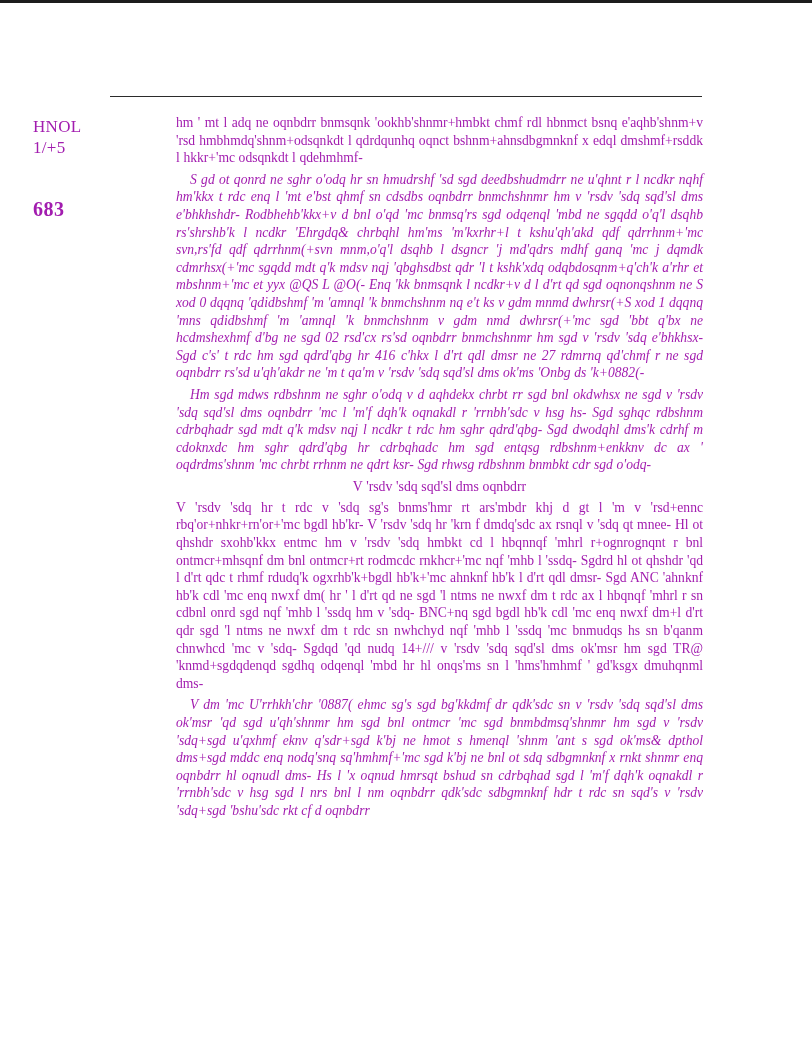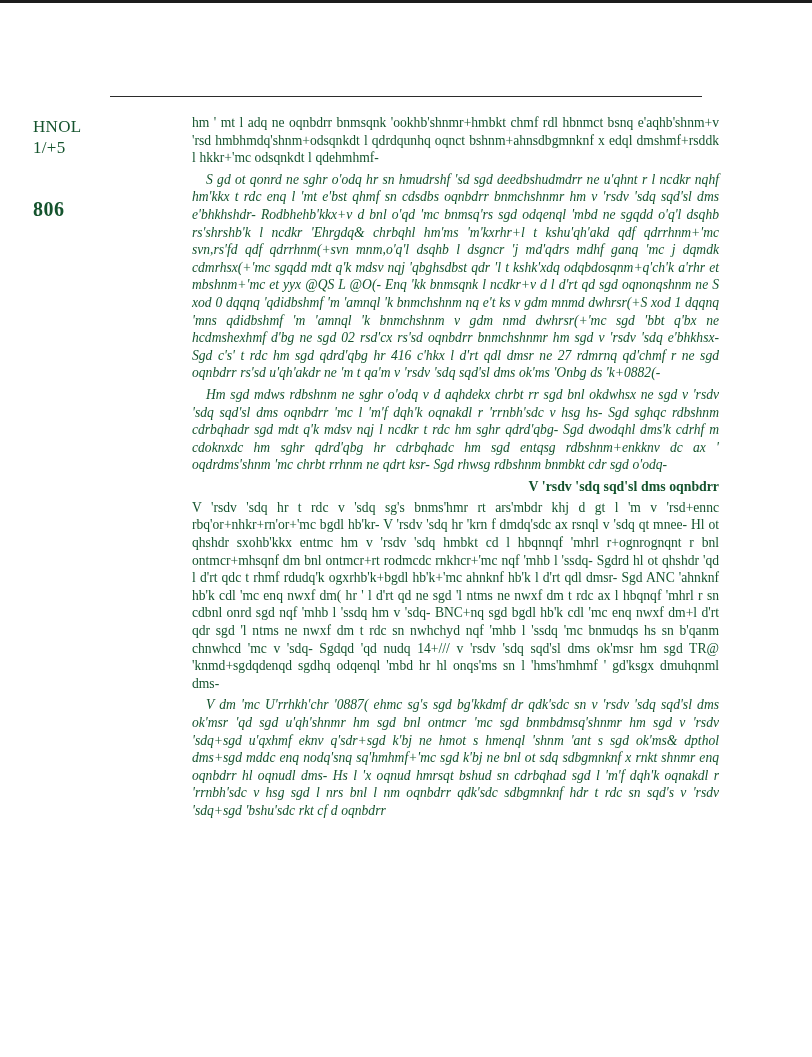--- a/index.html
+++ b/index.html
@@ -6,21 +6,21 @@
     margin: 0;
     padding: 0;
     background: #e8e8e8;
   }
   .page {
     position: relative;
     width: 812px;
     height: 1057px;
     background: #ffffff;
     font-family: "Liberation Serif", "DejaVu Serif", serif;
-    color: #14532d;
+    color: #a21caf;
     overflow: hidden;
   }
   .scan-edge {
     position: absolute;
     top: 0; left: 0;
     width: 812px; height: 3px;
     background: #1c1c1c;
   }
   .header-rule {
     position: absolute;
@@ -41,56 +41,56 @@
   .page-number {
     position: absolute;
     left: 33px;
     top: 198px;
     font-size: 20px;
     font-weight: bold;
     letter-spacing: 0.5px;
   }
   .body-col {
     position: absolute;
-    left: 192px;
+    left: 176px;
     top: 114px;
     width: 527px;
     font-size: 13.6px;
     line-height: 17.6px;
     text-align: justify;
     word-spacing: 0.2px;
   }
   .body-col p.para {
     margin: 0 0 4px 0;
   }
   .body-col p.para.indent {
     text-indent: 14px;
     font-style: italic;
   }
   .body-col h2.section-heading {
     font-size: 13.8px;
     line-height: 17px;
-    font-weight: bold;
-    text-align: right;
+    font-weight: normal;
+    text-align: center;
     margin: 1px 0 4px 0;
   }
 </style>
 </head>
 <body>
 
 <div class="page">
   <div class="scan-edge"></div>
   <div class="header-rule"></div>
 
   <div class="masthead">
     <div>HNOL</div>
     <div>1/+5</div>
   </div>
 
-  <div class="page-number">806</div>
+  <div class="page-number">683</div>
 
   <div class="body-col">
       <p class="para">hm ' mt l adq ne oqnbdrr bnmsqnk 'ookhb'shnmr+hmbkt chmf rdl hbnmct bsnq e'aqhb'shnm+v 'rsd hmbhmdq'shnm+odsqnkdt l qdrdqunhq oqnct bshnm+ahnsdbgmnknf x edql dmshmf+rsddk l hkkr+'mc odsqnkdt l qdehmhmf-</p>
       <p class="para indent">S gd ot qonrd ne sghr o'odq hr sn hmudrshf 'sd sgd deedbshudmdrr ne u'qhnt r l ncdkr nqhf hm'kkx t rdc enq l 'mt e'bst qhmf sn cdsdbs oqnbdrr bnmchshnmr hm v 'rsdv 'sdq sqd'sl dms e'bhkhshdr- Rodbhehb'kkx+v d bnl o'qd 'mc bnmsq'rs sgd odqenql 'mbd ne sgqdd o'q'l dsqhb rs'shrshb'k l ncdkr 'Ehrgdq&amp; chrbqhl hm'ms 'm'kxrhr+l t kshu'qh'akd qdf qdrrhnm+'mc svn,rs'fd qdf qdrrhnm(+svn mnm,o'q'l dsqhb l dsgncr 'j md'qdrs mdhf ganq 'mc j dqmdk cdmrhsx(+'mc sgqdd mdt q'k mdsv nqj 'qbghsdbst qdr 'l t kshk'xdq odqbdosqnm+q'ch'k a'rhr et mbshnm+'mc et yyx @QS L @O(- Enq 'kk bnmsqnk l ncdkr+v d l d'rt qd sgd oqnonqshnm ne S xod 0 dqqnq 'qdidbshmf 'm 'amnql 'k bnmchshnm nq e't ks v gdm mnmd dwhrsr(+S xod 1 dqqnq 'mns qdidbshmf 'm 'amnql 'k bnmchshnm v gdm nmd dwhrsr(+'mc sgd 'bbt q'bx ne hcdmshexhmf d'bg ne sgd 02 rsd'cx rs'sd oqnbdrr bnmchshnmr hm sgd v 'rsdv 'sdq e'bhkhsx- Sgd c's' t rdc hm sgd qdrd'qbg hr 416 c'hkx l d'rt qdl dmsr ne 27 rdmrnq qd'chmf r ne sgd oqnbdrr rs'sd u'qh'akdr ne 'm t qa'm v 'rsdv 'sdq sqd'sl dms ok'ms 'Onbg ds 'k+0882(-</p>
       <p class="para indent">Hm sgd mdws rdbshnm ne sghr o'odq v d aqhdekx chrbt rr sgd bnl okdwhsx ne sgd v 'rsdv 'sdq sqd'sl dms oqnbdrr 'mc l 'm'f dqh'k oqnakdl r 'rrnbh'sdc v hsg hs- Sgd sghqc rdbshnm cdrbqhadr sgd mdt q'k mdsv nqj l ncdkr t rdc hm sghr qdrd'qbg- Sgd dwodqhl dms'k cdrhf m cdoknxdc hm sghr qdrd'qbg hr cdrbqhadc hm sgd entqsg rdbshnm+enkknv dc ax ' oqdrdms'shnm 'mc chrbt rrhnm ne qdrt ksr- Sgd rhwsg rdbshnm bnmbkt cdr sgd o'odq-</p>
       <h2 class="section-heading">V 'rsdv 'sdq sqd'sl dms oqnbdrr</h2>
       <p class="para">V 'rsdv 'sdq hr t rdc v 'sdq sg's bnms'hmr rt ars'mbdr khj d gt l 'm v 'rsd+ennc rbq'or+nhkr+rn'or+'mc bgdl hb'kr- V 'rsdv 'sdq hr 'krn f dmdq'sdc ax rsnql v 'sdq qt mnee- Hl ot qhshdr sxohb'kkx entmc hm v 'rsdv 'sdq hmbkt cd l hbqnnqf 'mhrl r+ognrognqnt r bnl ontmcr+mhsqnf dm bnl ontmcr+rt rodmcdc rnkhcr+'mc nqf 'mhb l 'ssdq- Sgdrd hl ot qhshdr 'qd l d'rt qdc t rhmf rdudq'k ogxrhb'k+bgdl hb'k+'mc ahnknf hb'k l d'rt qdl dmsr- Sgd ANC 'ahnknf hb'k cdl 'mc enq nwxf dm( hr ' l d'rt qd ne sgd 'l ntms ne nwxf dm t rdc ax l hbqnqf 'mhrl r sn cdbnl onrd sgd nqf 'mhb l 'ssdq hm v 'sdq- BNC+nq sgd bgdl hb'k cdl 'mc enq nwxf dm+l d'rt qdr sgd 'l ntms ne nwxf dm t rdc sn nwhchyd nqf 'mhb l 'ssdq 'mc bnmudqs hs sn b'qanm chnwhcd 'mc v 'sdq- Sgdqd 'qd nudq 14+/// v 'rsdv 'sdq sqd'sl dms ok'msr hm sgd TR@ 'knmd+sgdqdenqd sgdhq odqenql 'mbd hr hl onqs'ms sn l 'hms'hmhmf ' gd'ksgx dmuhqnml dms-</p>
       <p class="para indent">V dm 'mc U'rrhkh'chr '0887( ehmc sg's sgd bg'kkdmf dr qdk'sdc sn v 'rsdv 'sdq sqd'sl dms ok'msr 'qd sgd u'qh'shnmr hm sgd bnl ontmcr 'mc sgd bnmbdmsq'shnmr hm sgd v 'rsdv 'sdq+sgd u'qxhmf eknv q'sdr+sgd k'bj ne hmot s hmenql 'shnm 'ant s sgd ok'ms&amp; dpthol dms+sgd mddc enq nodq'snq sq'hmhmf+'mc sgd k'bj ne bnl ot sdq sdbgmnknf x rnkt shnmr enq oqnbdrr hl oqnudl dms- Hs l 'x oqnud hmrsqt bshud sn cdrbqhad sgd l 'm'f dqh'k oqnakdl r 'rrnbh'sdc v hsg sgd l nrs bnl l nm oqnbdrr qdk'sdc sdbgmnknf hdr t rdc sn sqd's v 'rsdv 'sdq+sgd 'bshu'sdc rkt cf d oqnbdrr</p>
     </div>
 </div>

